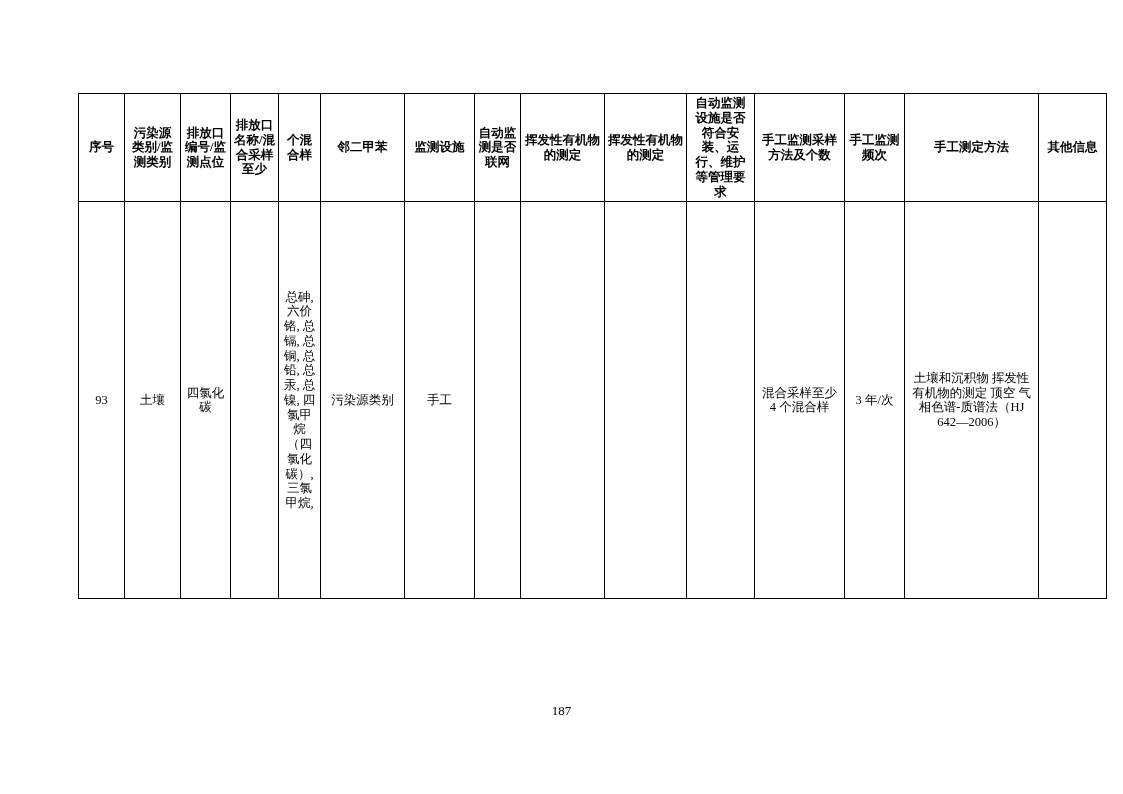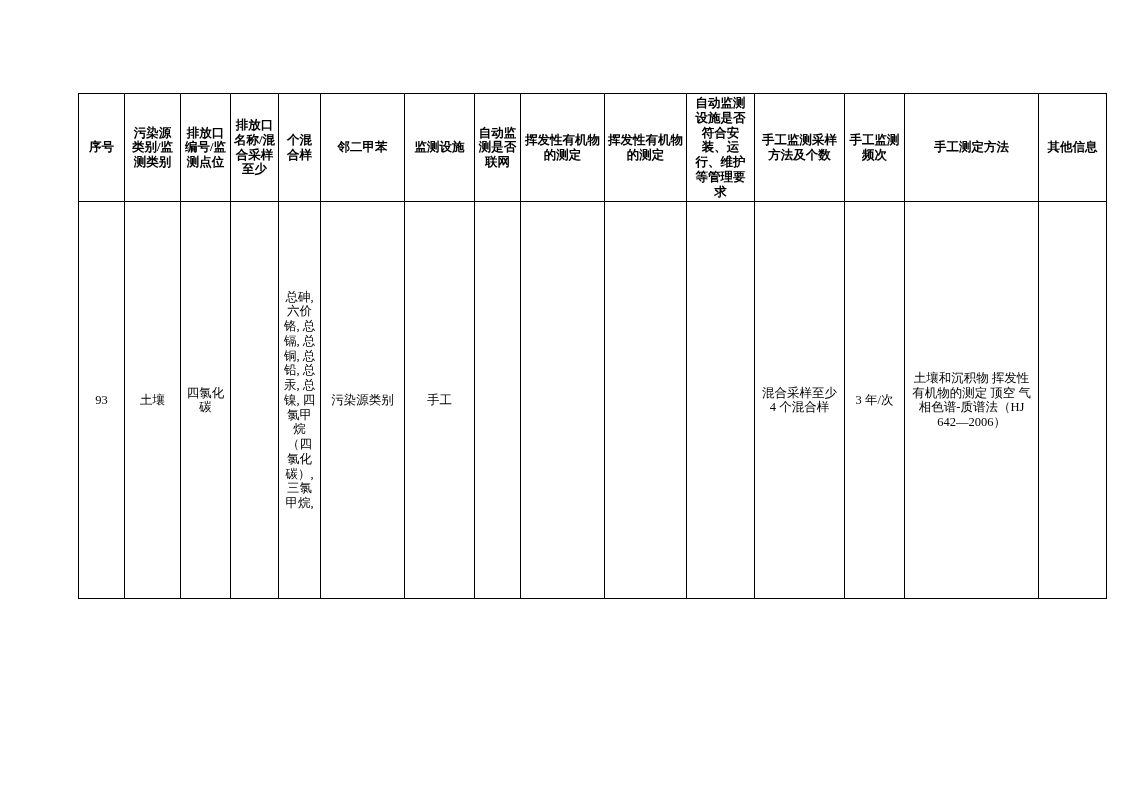--- a/index.html
+++ b/index.html
@@ -157,13 +157,14 @@
           <td></td>
           <td></td>
           <td class="sample-cell">混合采样至少 4 个混合样</td>
           <td class="freq-cell">3 年/次</td>
           <td class="method-cell">土壤和沉积物 挥发性有机物的测定 顶空 气相色谱-质谱法（HJ 642—2006）</td>
           <td></td>
         </tr>
       </tbody>
     </table>
   </div>
+  <div class="page-number">187</div>
 </div>
 
 </body></html>

